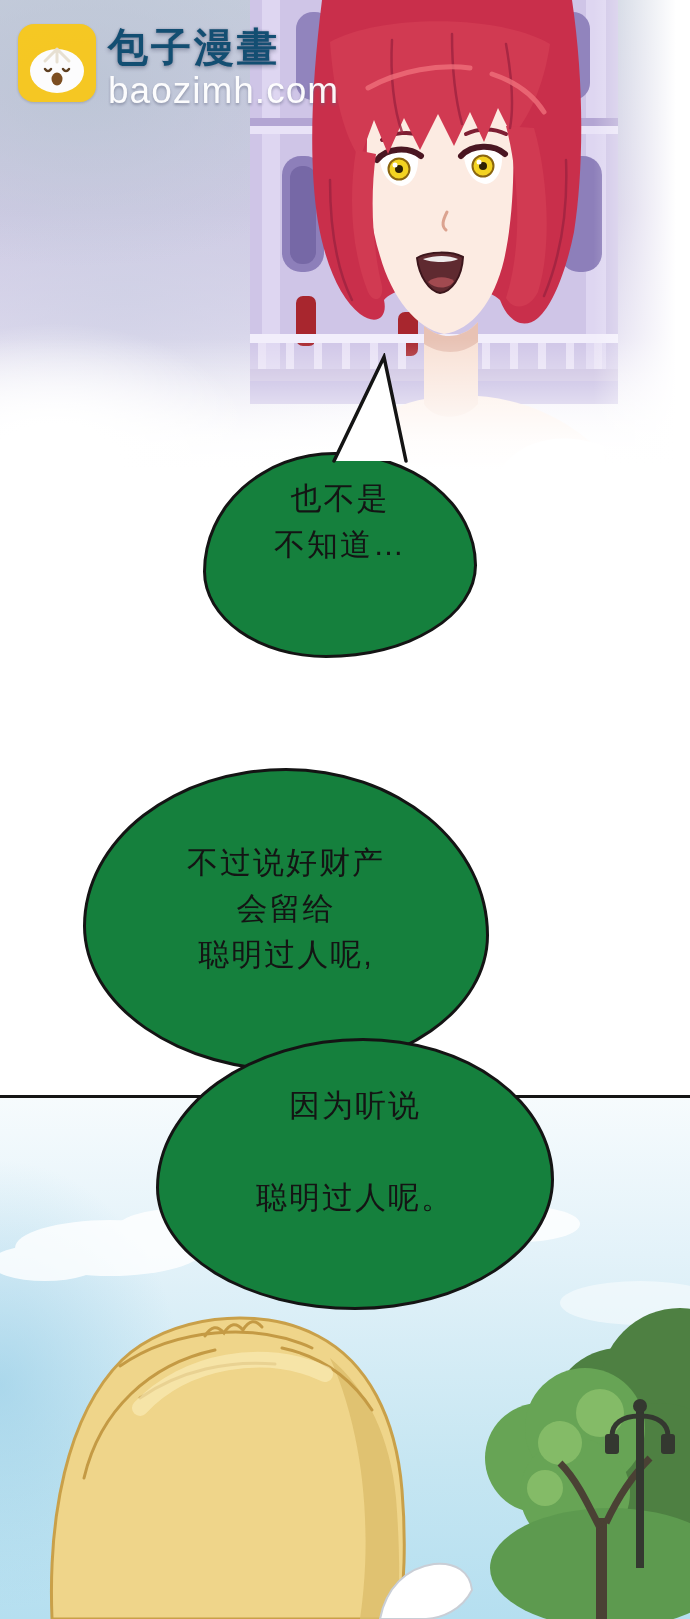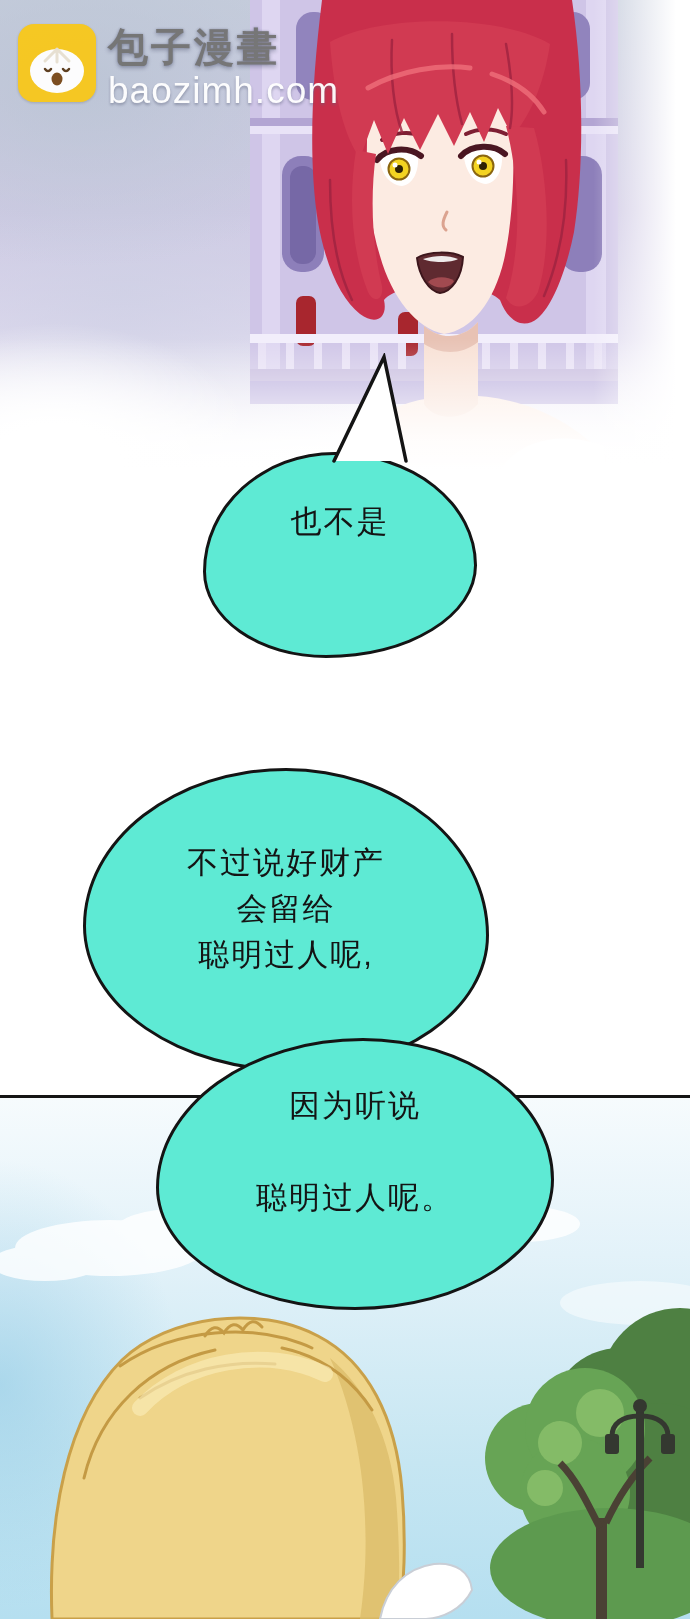--- a/index.html
+++ b/index.html
@@ -20,27 +20,27 @@
     content:"";position:absolute;inset:0;pointer-events:none;
     background:
       radial-gradient(ellipse 300px 210px at 8% 100%, #ffffff 22%, rgba(255,255,255,0) 70%),
       linear-gradient(90deg, rgba(255,255,255,0) 86%, #ffffff 98%),
       linear-gradient(180deg, rgba(255,255,255,0) 72%, rgba(255,255,255,.9) 94%, #ffffff 100%);
   }
   
   .watermark{position:absolute;left:18px;top:24px;z-index:6;display:flex;gap:12px;align-items:flex-start;opacity:.96;}
   .wm-logo{width:78px;height:78px;background:#f8c81c;border-radius:16px;flex:0 0 auto;
            box-shadow:0 1px 3px rgba(0,0,0,.18);}
-  .wm-title{font-size:40px;font-weight:bold;color:#737373;letter-spacing:3px;line-height:1.15;
+  .wm-title{font-size:40px;font-weight:bold;color:#0c4a6e;letter-spacing:3px;line-height:1.15;
             text-shadow:0 2px 4px rgba(95,100,125,.6), 0 0 2px rgba(120,125,150,.65);}
   .wm-url{font-size:37px;color:#ffffff;letter-spacing:1px;
           text-shadow:0 2px 3px rgba(95,100,125,.55);}
   
   .bubble{
-    position:absolute;background:#5eead4;border:3.5px solid #141414;
+    position:absolute;background:#15803d;border:3.5px solid #141414;
     display:flex;align-items:center;justify-content:center;text-align:center;color:#141414;
   }
   .bubble p{margin:0;font-size:31px;line-height:46px;letter-spacing:2px;}
   .bubble-1{left:203px;top:452px;width:268px;height:200px;z-index:3;
             border-radius:48% 52% 55% 45% / 58% 55% 45% 42%;}
   .bubble-1 p{padding-bottom:66px;}
   .bubble-2{left:83px;top:768px;width:400px;height:298px;z-index:2;
             border-radius:50% 50% 48% 52% / 52% 55% 45% 48%;}
   .bubble-2 p{padding-bottom:22px;}
   .bubble-3{left:156px;top:1038px;width:392px;height:266px;z-index:4;
@@ -167,20 +167,21 @@
   </div>
 
   <div class="bubble bubble-1">
     <div class="tail">
       <svg width="104" height="112" viewBox="0 0 104 112">
         <path d="M16,108 L66,4 L88,108" fill="#ffffff" stroke="#141414" stroke-width="3.5" stroke-linecap="round"></path>
       </svg>
     </div>
     <p>
       <span>也不是</span><br>
+      <span>不知道…</span>
     </p>
   </div>
 
   <div class="bubble bubble-2">
     <p>
       <span>不过说好财产</span><br>
       <span>会留给</span><br>
       <span>聪明过人呢,</span>
     </p>
   </div>

